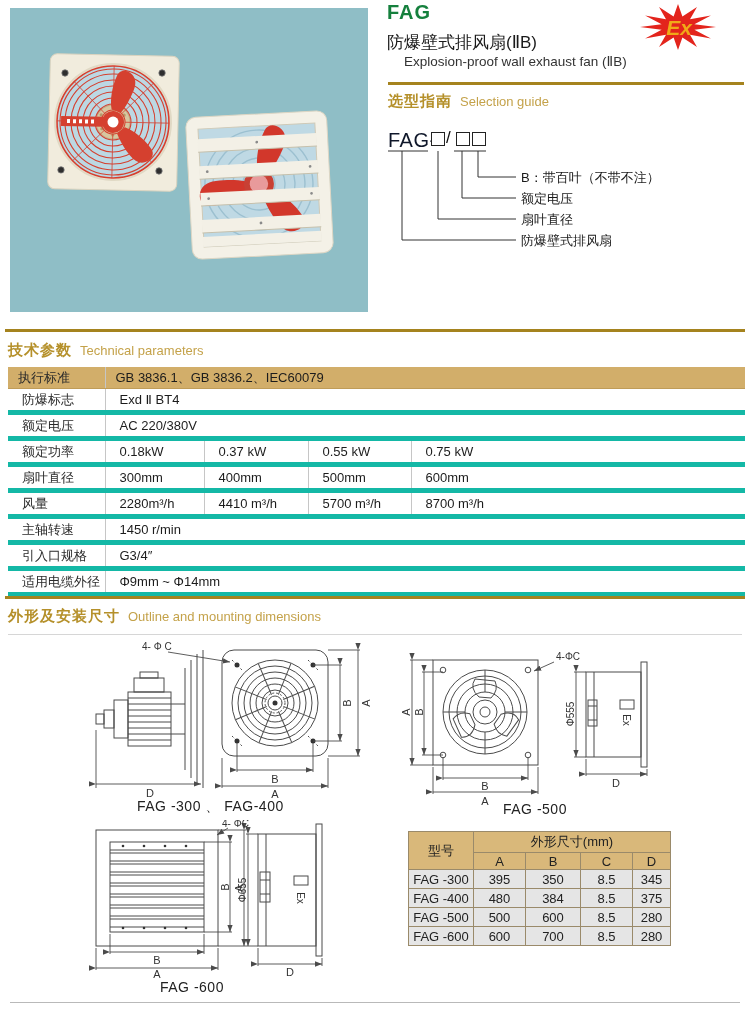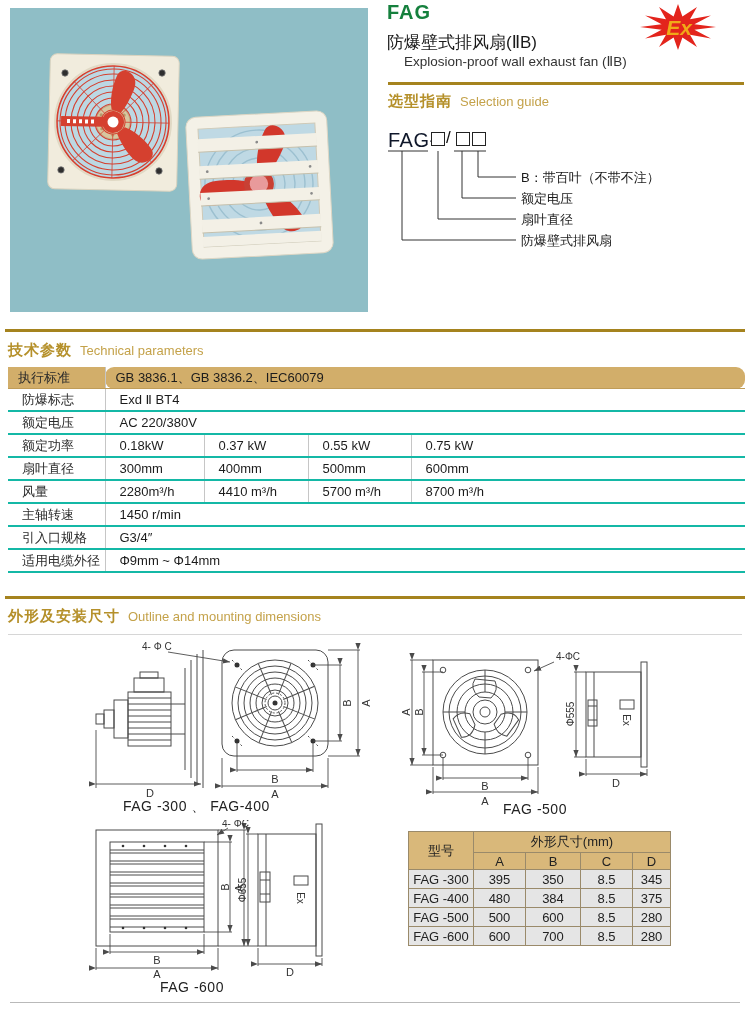--- a/index.html
+++ b/index.html
@@ -21,25 +21,25 @@
   
   #selguide{left:388px;top:125px;width:350px;height:138px;}
   .code-prefix{position:absolute;left:0;top:4px;font-size:20px;color:#0f172a;letter-spacing:.5px;}
   .code-box{position:absolute;top:7px;width:12px;height:12px;border:1.5px solid #222;background:#fff;}
   .code-slash{position:absolute;left:58px;top:3px;font-size:17px;color:#111;}
   .callout{position:absolute;left:133px;font-size:13px;color:#1a1a1a;white-space:nowrap;}
 
   
   table{border-collapse:collapse;}
   #techtbl{left:8px;top:367px;width:737px;table-layout:fixed;}
-  #techtbl td{height:21px;font-size:13px;border-bottom:2px solid #14b8a6;
+  #techtbl td{height:21px;font-size:13px;border-bottom:5px solid #14b8a6;
               padding:0 0 0 14px;vertical-align:middle;color:#1c1c1c;}
   #techtbl td.lbl{color:#2a2a2a;border-right:1px solid #c6c6c6;}
   #techtbl td.val{border-right:1px solid #c6c6c6;}
-  #techtbl td.last{border-right:none;border-radius:9px;}
+  #techtbl td.last{border-right:none;}
   #techtbl tr.tan td{background:#D2AE6A;border-bottom:1px solid #bf9c58;padding-left:10px;}
 
   
   #dimtbl{left:408px;top:831px;width:262px;table-layout:fixed;}
   #dimtbl td,#dimtbl th{border:1px solid #9a8a6a;font-size:13px;font-weight:normal;
       text-align:center;vertical-align:middle;color:#222;padding:0;}
   #dimtbl .hd{background:#D9B87A;height:20px;}
   #dimtbl .hd2{background:#D9B87A;height:16px;}
   #dimtbl td{height:18px;background:#e5e5e5;}
 
@@ -349,21 +349,21 @@
       <path d="M26,92 V150"></path>
         <path d="M26,146 H131" marker-start="url(#a1)" marker-end="url(#a1)"></path>
     </g>
     <text class="dts" x="72" y="12">4- Φ C</text>
     <text class="dt" x="277" y="69" text-anchor="middle" transform="rotate(-90 277 65)">B</text>
     <text class="dt" x="296" y="69" text-anchor="middle" transform="rotate(-90 296 65)">A</text>
     <text class="dt" x="205" y="145" text-anchor="middle">B</text>
     <text class="dt" x="205" y="160" text-anchor="middle">A</text>
     <text class="dt" x="80" y="159" text-anchor="middle">D</text>
   </svg>
-  <div class="caption" style="left:123px;top:798px;">FAG -300 、 FAG-400</div>
+  <div class="caption" style="left:137px;top:798px;">FAG -300 、 FAG-400</div>
 
   <svg class="abs" style="left:398px;top:648px;" width="265" height="160" viewBox="0 0 265 160">
     <defs>
         <marker id="a2" markerWidth="9" markerHeight="8" refX="8" refY="4" orient="auto">
           <path d="M0,1 L8,4 L0,7 z" fill="#4b4b4b"></path>
         </marker>
       </defs>
     <g stroke="#4b4b4b" fill="none" stroke-width="1">
       <rect x="35" y="12" width="105" height="105"></rect>
       <circle cx="45" cy="22" r="2.8"></circle>

